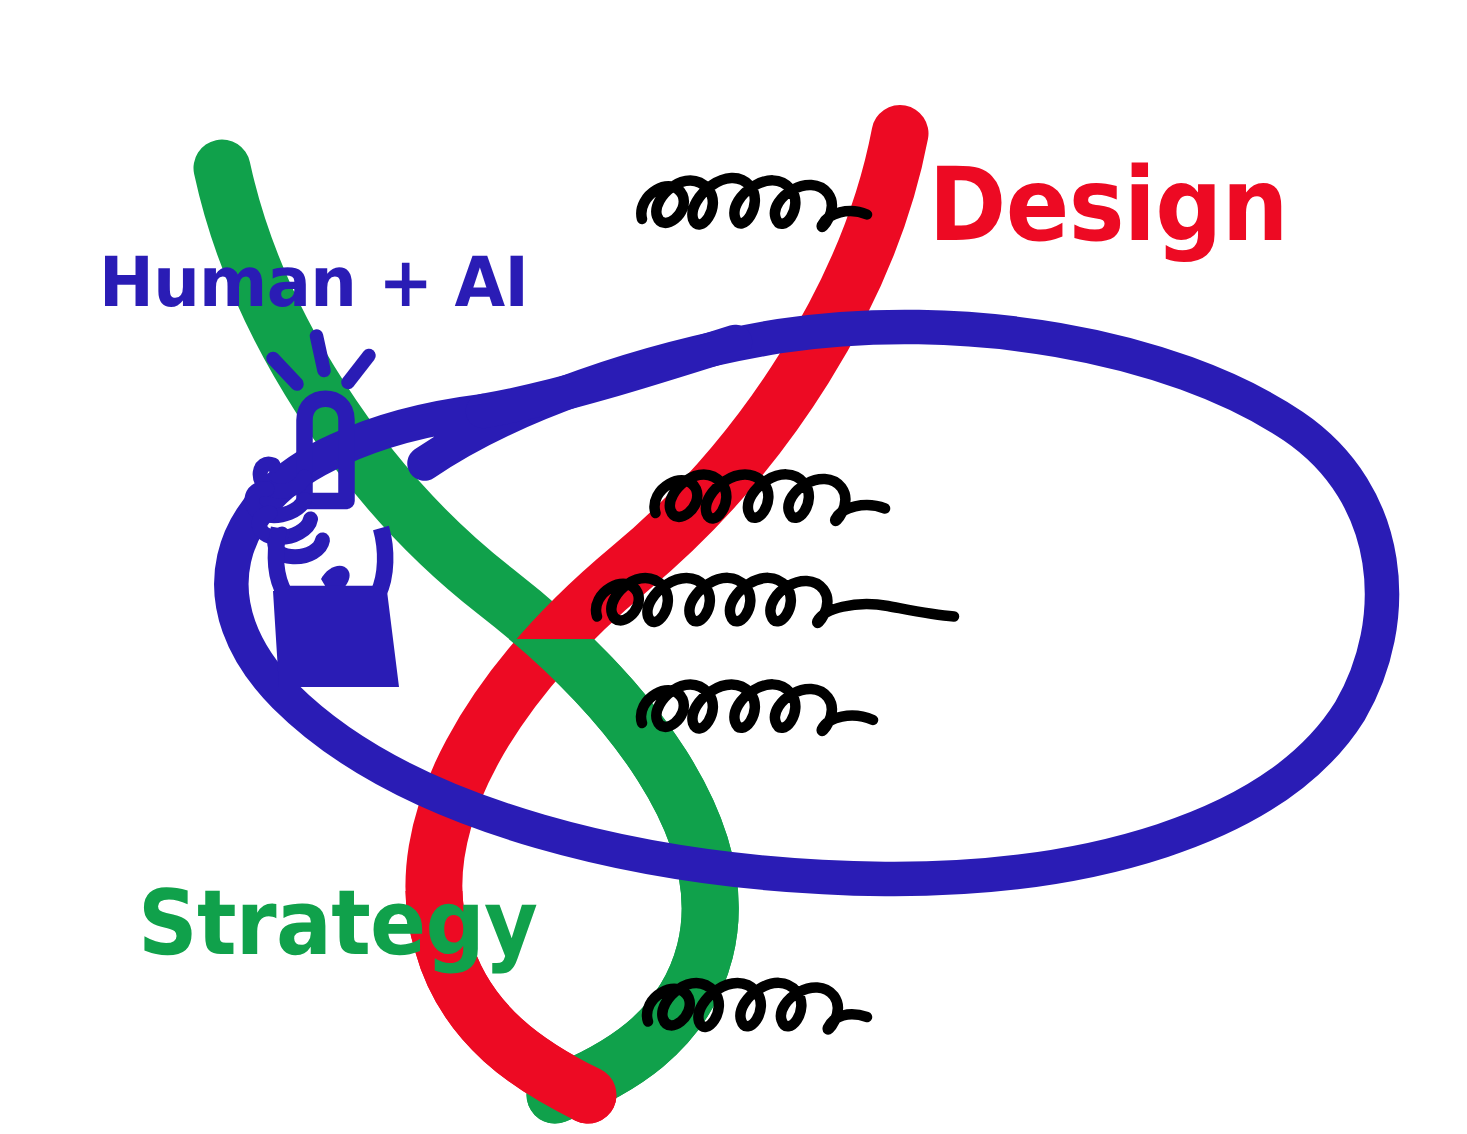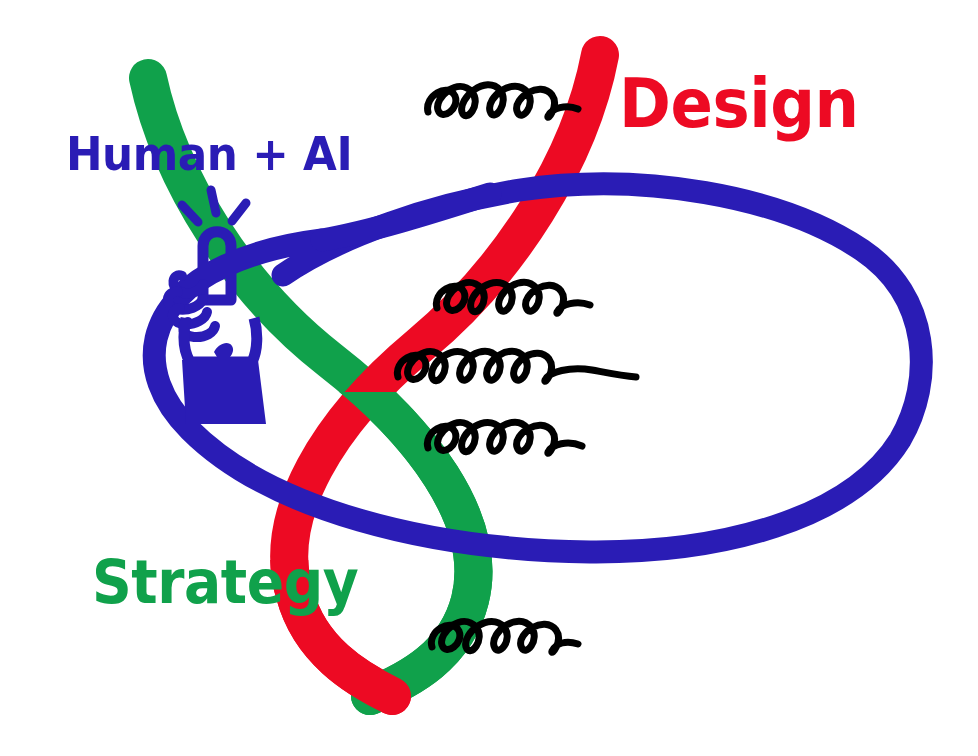--- a/index.html
+++ b/index.html
@@ -12,20 +12,21 @@
     width: 978px;
     height: 756px;
     overflow: hidden;
     font-family: "DejaVu Sans", sans-serif;
   }
   #canvas {
     position: relative;
     width: 978px;
     height: 722px;
     background: #ffffff;
+    margin-top: 34px;
   }
   #art {
     position: absolute;
     inset: 0;
     width: 978px;
     height: 756px;
     display: block;
   }
   .label {
     position: absolute;

